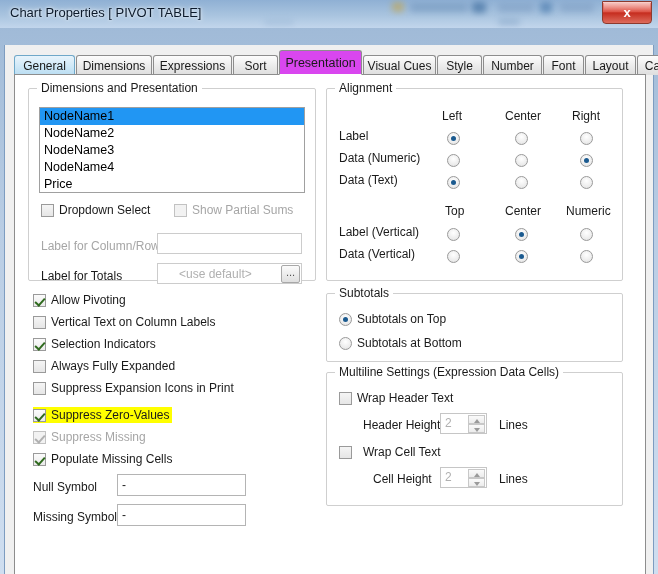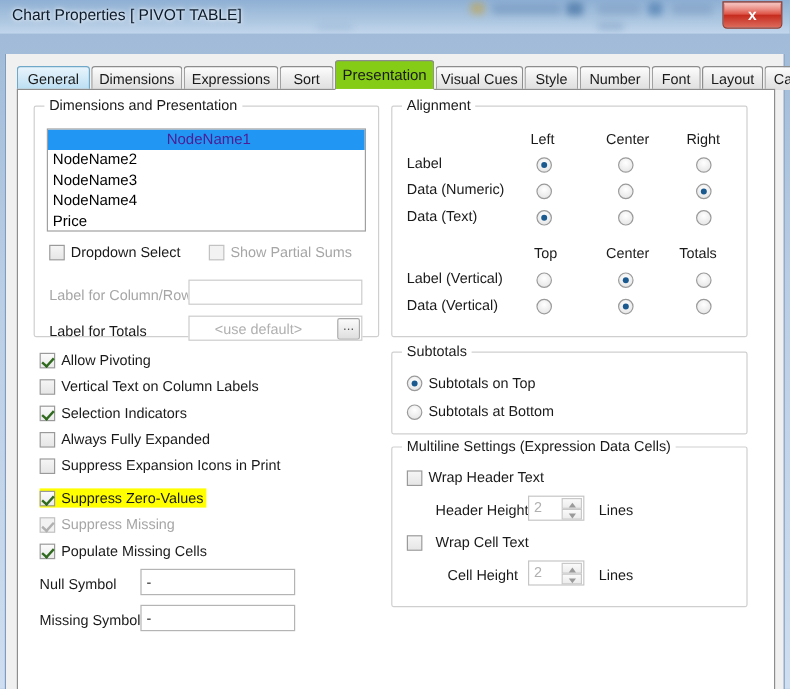--- a/index.html
+++ b/index.html
@@ -73,21 +73,21 @@
     display: flex; align-items: center; justify-content: center;
     cursor: pointer; white-space: nowrap;
     padding: 0 5px;
   }
   .tab.hover {
     background: linear-gradient(180deg,#e8f4fc 0%, #cfe8f7 55%, #b9ddf2 100%);
     border-color:#6fa8c9;
   }
   .tab.active {
     height: 25px;
-    background: #84cc16;
+    background: #d946ef;
     border: 1px solid #8d8d8d;
     border-bottom: 1px solid #ffffff;
     z-index: 5;
     font-size: 12.5px;
   }
 
   
   #tabpage {
     position: absolute; left: 9px; top: 29px; width: 632px; height: 507px;
     background: #ffffff;
@@ -111,21 +111,21 @@
   
   #dimlist {
     position: absolute; left: 10px; top: 18px; width: 266px; height: 86px;
     border: 1px solid #a0a0a0; background: #fff;
     box-sizing: border-box; overflow: hidden;
   }
   .dimitem {
     height: 17px; line-height: 17px; padding-left: 4px;
     font-size: 12.5px; color: #000; cursor: pointer; white-space: nowrap;
   }
-  .dimitem.selected { background: #2196f3; color: #4c1d95; text-align: center; }
+  .dimitem.selected { background: #2196f3; color: #000000; }
 
   
   .cb {
     display: inline-block; width: 13px; height: 13px;
     border: 1px solid #9a9a9a; background: linear-gradient(180deg,#fbfbfb,#ebebeb);
     box-sizing: border-box; position: relative; vertical-align: middle;
     flex: 0 0 13px;
   }
   .cb.checked::after {
     content: ""; position: absolute; left: 3px; top: 1px;
@@ -299,21 +299,21 @@
         <div class="radio-cell" style="left:120px;top:62px;"><span class="rb"></span></div>
         <div class="radio-cell" style="left:188px;top:62px;"><span class="rb"></span></div>
         <div class="radio-cell" style="left:253px;top:62px;"><span class="rb checked"></span></div>
 
         <div class="radio-cell" style="left:120px;top:84px;"><span class="rb checked"></span></div>
         <div class="radio-cell" style="left:188px;top:84px;"><span class="rb"></span></div>
         <div class="radio-cell" style="left:253px;top:84px;"><span class="rb"></span></div>
 
         <div class="colhdr" style="left:118px;top:115px;">Top</div>
         <div class="colhdr" style="left:178px;top:115px;">Center</div>
-        <div class="colhdr" style="left:239px;top:115px;">Totals</div>
+        <div class="colhdr" style="left:239px;top:115px;">Numeric</div>
 
         <div class="lbl" style="left:12px;top:136px;">Label (Vertical)</div>
         <div class="lbl" style="left:12px;top:158px;">Data (Vertical)</div>
 
         <div class="radio-cell" style="left:120px;top:136px;"><span class="rb"></span></div>
         <div class="radio-cell" style="left:188px;top:136px;"><span class="rb checked"></span></div>
         <div class="radio-cell" style="left:253px;top:136px;"><span class="rb"></span></div>
 
         <div class="radio-cell" style="left:120px;top:158px;"><span class="rb"></span></div>
         <div class="radio-cell" style="left:188px;top:158px;"><span class="rb checked"></span></div>

